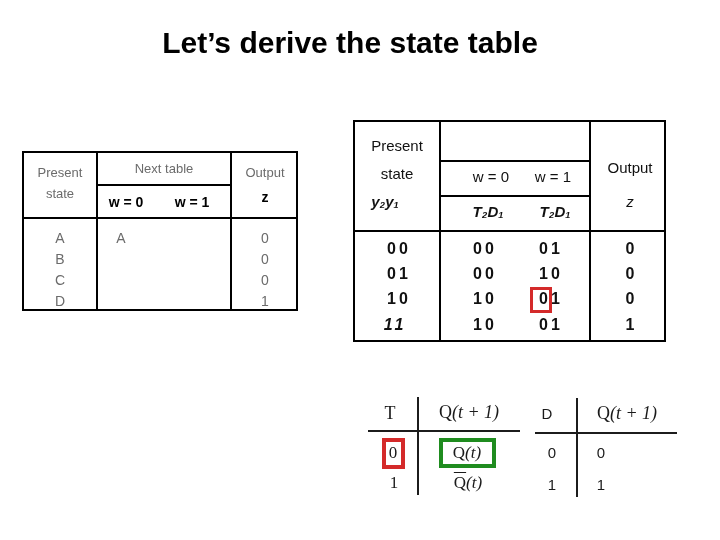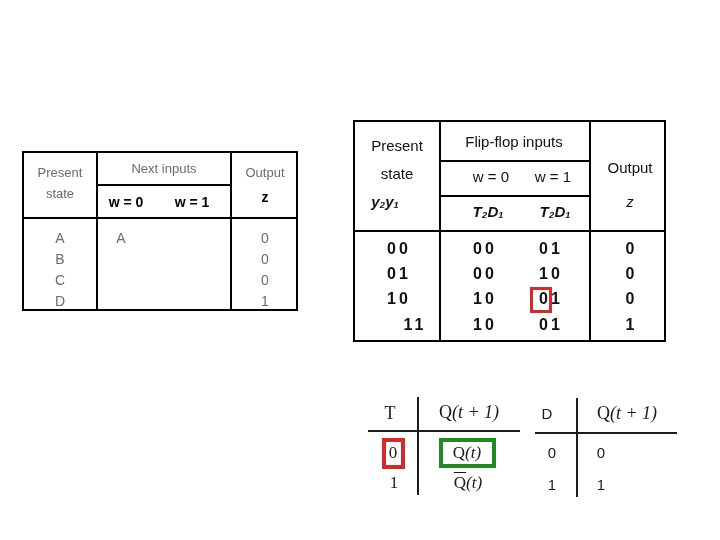--- a/index.html
+++ b/index.html
@@ -41,30 +41,31 @@
   .dtable .t{font-size:18px;color:#1a1a1a;}
   .dtable .d{font-size:15px;color:#1a1a1a;}
   .it{font-style:italic;}
   .olined{text-decoration:overline;}
 </style>
 </head>
 <body>
 
 <div class="slide">
 
+  <div class="title">Let’s derive the state table</div>
 
   <div class="box ltable" style="left:22px;top:151px;width:276px;height:160px;">
     <div class="vl" style="left:72px;"></div>
     <div class="vl" style="left:206px;"></div>
     <div class="hl" style="top:31px;left:72px;width:136px;"></div>
     <div class="hl" style="top:64px;left:0;right:0;"></div>
 
     <span class="c g" style="left:36px;top:19px;">Present</span>
     <span class="c g" style="left:36px;top:40px;">state</span>
-    <span class="c g" style="left:140px;top:15px;">Next inputs</span>
+    <span class="c g" style="left:140px;top:15px;">Next table</span>
     <span class="c b" style="left:102px;top:49px;">w = 0</span>
     <span class="c b" style="left:168px;top:49px;">w = 1</span>
     <span class="c g" style="left:241px;top:19px;">Output</span>
     <span class="c b" style="left:241px;top:44px;">z</span>
 
     <span class="c d" style="left:36px;top:85px;">A</span>
     <span class="c d" style="left:36px;top:106px;">B</span>
     <span class="c d" style="left:36px;top:127px;">C</span>
     <span class="c d" style="left:36px;top:148px;">D</span>
 
@@ -87,32 +88,31 @@
   <div class="box rtable" style="left:353px;top:120px;width:313px;height:222px;">
     <div class="vl" style="left:84px;"></div>
     <div class="vl" style="left:234px;"></div>
     <div class="hl" style="top:38px;left:84px;width:152px;"></div>
     <div class="hl" style="top:73px;left:84px;width:152px;"></div>
     <div class="hl" style="top:108px;left:0;right:0;"></div>
 
     <span class="c h" style="left:42px;top:23px;">Present</span>
     <span class="c h" style="left:42px;top:51px;">state</span>
     <span class="c v" style="left:30px;top:79px;">y₂y₁</span>
-    <span class="c h" style="left:159px;top:19px;">Flip-flop inputs</span>
     <span class="c h" style="left:136px;top:54px;">w = 0</span>
     <span class="c h" style="left:198px;top:54px;">w = 1</span>
     <span class="c v" style="left:133px;top:89px;">T₂D₁</span>
     <span class="c v" style="left:200px;top:89px;">T₂D₁</span>
     <span class="c h" style="left:275px;top:45px;">Output</span>
     <span class="c h it" style="left:275px;top:79px;">z</span>
 
     <span class="c d" style="left:44px;top:127px;">00</span>
     <span class="c d" style="left:44px;top:152px;">01</span>
     <span class="c d" style="left:44px;top:177px;">10</span>
-    <span class="c d" style="left:60px;top:203px;">11</span>
+    <span class="c d" style="left:40px;top:203px;font-style:italic;">11</span>
 
     <span class="c d" style="left:130px;top:127px;">00</span>
     <span class="c d" style="left:130px;top:152px;">00</span>
     <span class="c d" style="left:130px;top:177px;">10</span>
     <span class="c d" style="left:130px;top:203px;">10</span>
 
     <span class="c d" style="left:196px;top:127px;">01</span>
     <span class="c d" style="left:196px;top:152px;">10</span>
     <span class="c d" style="left:196px;top:177px;">01</span>
     <span class="c d" style="left:196px;top:203px;">01</span>

